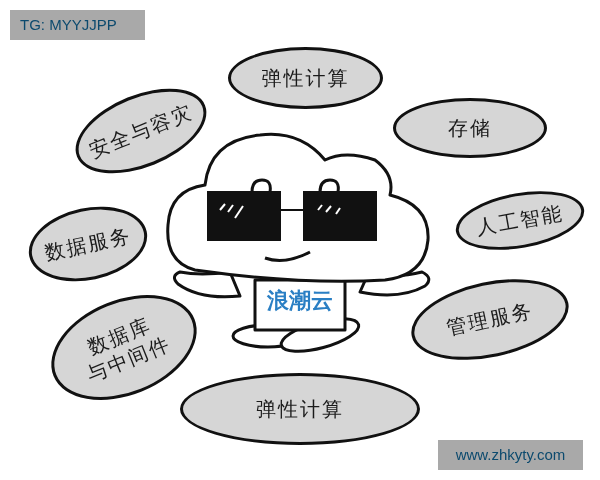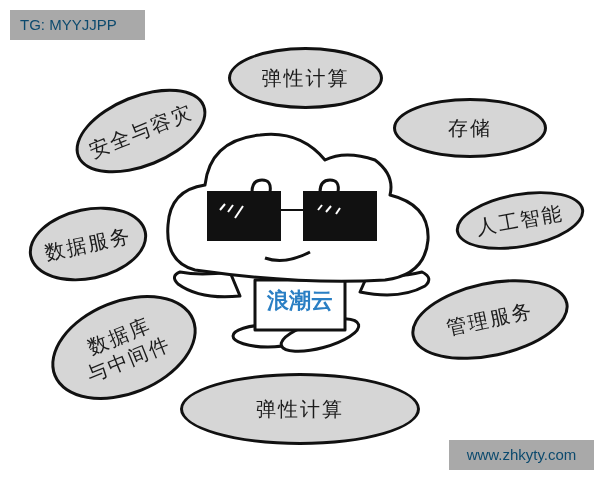--- a/index.html
+++ b/index.html
@@ -6,21 +6,21 @@
   body {
     width:600px; height:480px; background:#ffffff; position:relative; overflow:hidden;
     font-family: "DejaVu Sans", sans-serif;
   }
   .wm {
     position:absolute; background:#a9a9a9; color:#0c4a6e;
     font-family: Liberation Sans, sans-serif; font-size:15px; line-height:30px;
     padding:0 10px; white-space:nowrap;
   }
   .wm-top { left:10px; top:10px; height:30px; width:115px; }
-  .wm-bottom { left:449px; top:440px; height:30px; width:145px; font-size:15px; text-align:center; padding:0; }
+  .wm-bottom { left:438px; top:440px; height:30px; width:145px; font-size:15px; text-align:center; padding:0; }
   .bubble {
     position:absolute; background:#d6d6d6; border:3px solid #111; border-radius:50%;
     display:flex; align-items:center; justify-content:center; box-sizing:border-box;
     color:#1a1a1a; font-size:20px; letter-spacing:2px; text-align:center; line-height:1.25;
   }
   svg.mascot { position:absolute; left:0; top:0; }
 </style>
 </head>
 <body>
 

